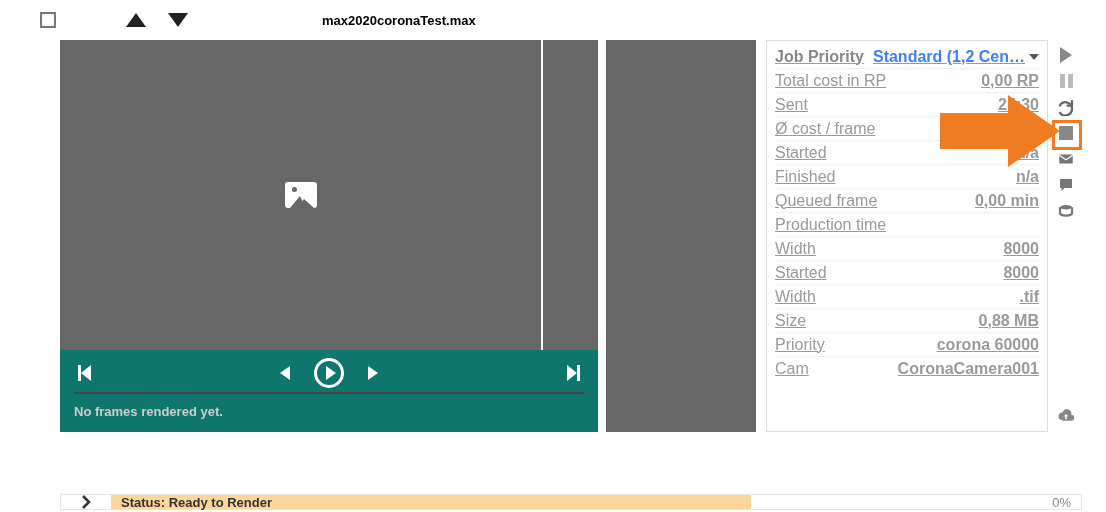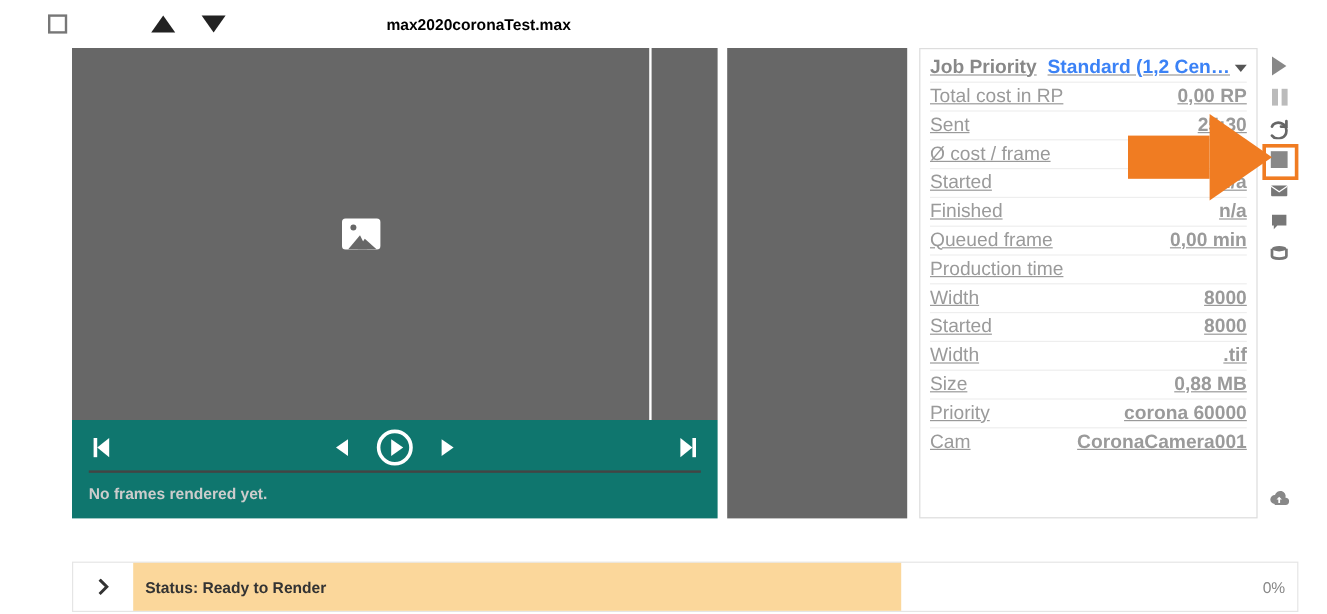--- a/index.html
+++ b/index.html
@@ -226,21 +226,21 @@
     width:0;height:0;border-top:8px solid transparent;border-bottom:8px solid transparent;border-left:12px solid #888;
   }
   .pause-act { display:flex; gap:3px; }
   .pause-act div { width:5px; height:14px; background:#bbb; }
   .stop-act { width:14px; height:14px; background:#888; }
   .status-bar {
     position: absolute;
     left: 60px;
     right: 24px;
     bottom: 2px;
-    height: 42px;
+    height: 16px;
     display: flex;
     align-items: center;
     border: 1px solid #e5e5e5;
     background: #fff;
   }
   .status-arrow {
     width: 50px;
     height: 100%;
     display: flex;
     align-items: center;

